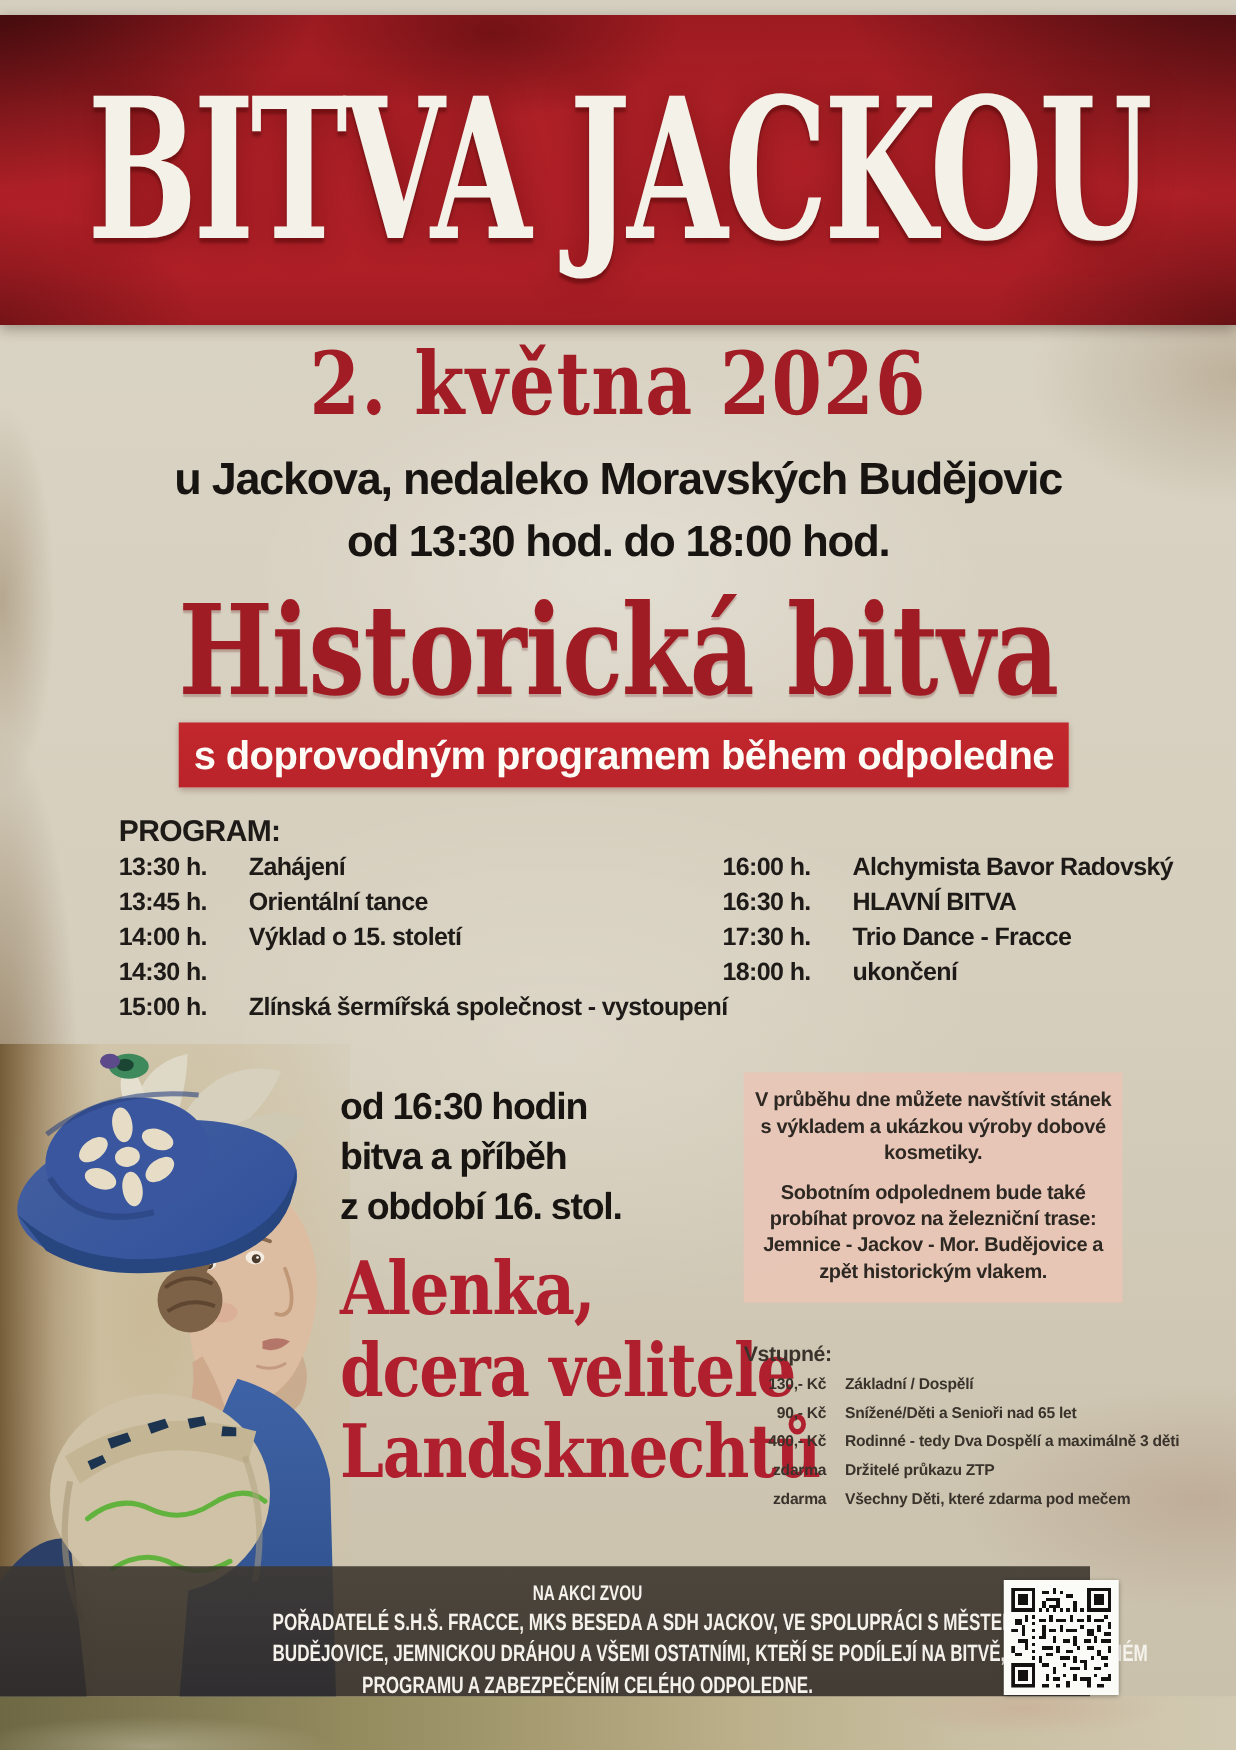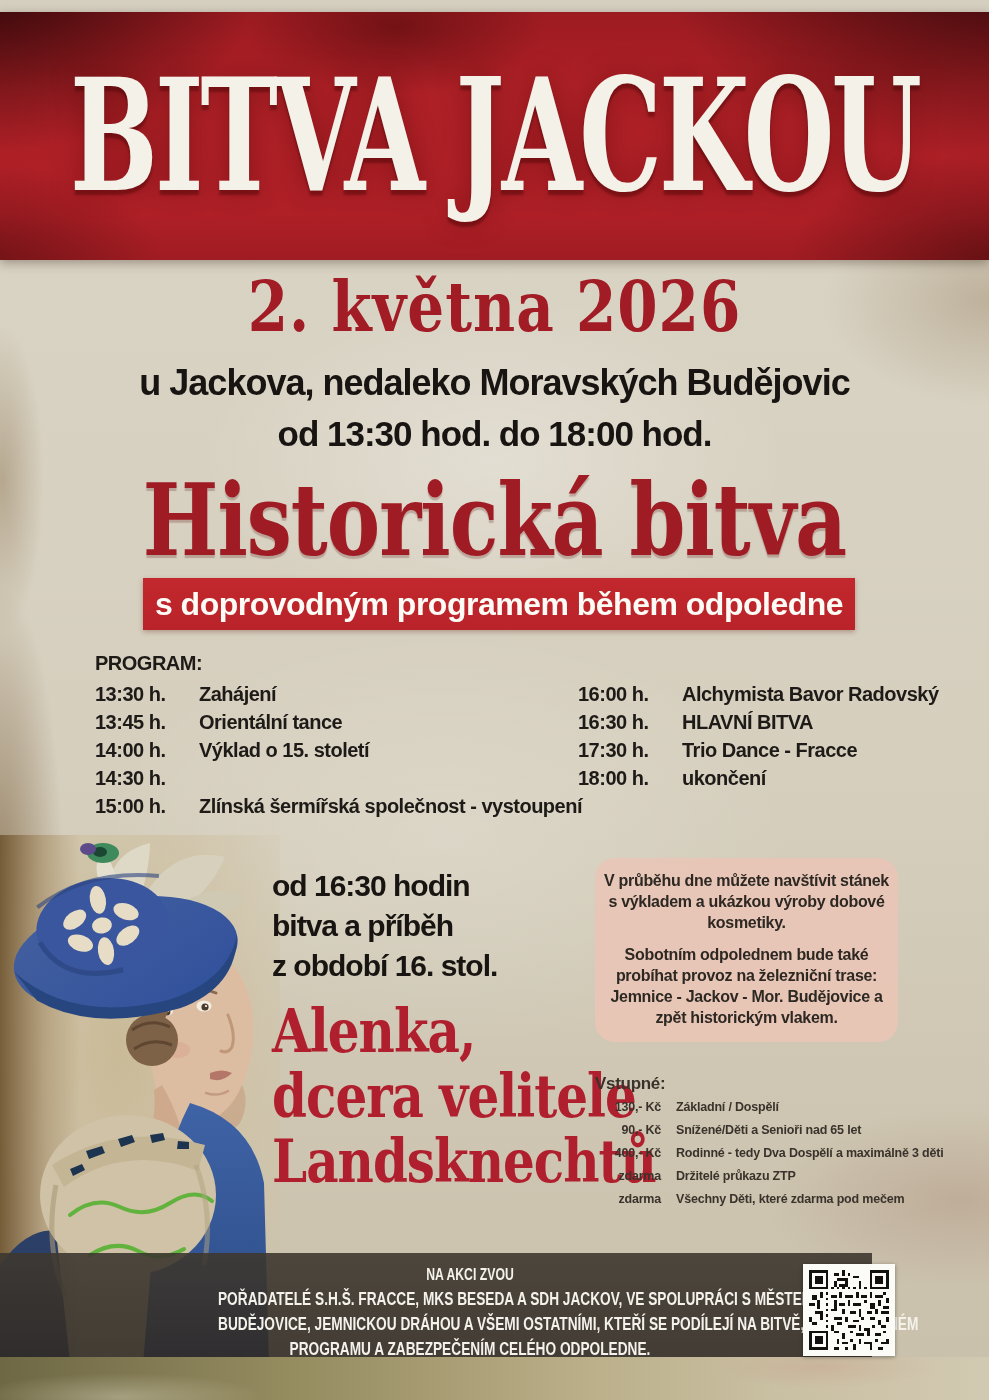--- a/index.html
+++ b/index.html
@@ -47,41 +47,40 @@
   .headline{position:absolute;left:0;right:0;top:470px;text-align:center;}
   .headline .stretch{font-size:80px;line-height:80px;letter-spacing:-1px;color:#a01c25;transform:scaleY(1.25);
     text-shadow:0 2px 1px rgba(90,20,20,.25);}
   .banner{
     position:absolute;left:143px;top:578px;width:712px;height:52px;
     background:linear-gradient(180deg,#c2282e,#b92329);box-shadow:0 2px 5px rgba(80,20,10,.3);
     display:flex;align-items:center;justify-content:center;
   }
   .banner span{color:#fdfbf6;font-weight:bold;font-size:32px;letter-spacing:-0.5px;white-space:nowrap;}
   
-  .program-label{position:absolute;left:95px;top:652px;font-weight:bold;font-size:20px;letter-spacing:-0.5px;}
+  .program-label{position:absolute;left:95px;top:652px;font-weight:bold;font-size:24px;letter-spacing:-0.5px;}
   .program-col{position:absolute;top:683px;font-weight:bold;font-size:20px;letter-spacing:-0.5px;}
   .program-col.left{left:95px;}
   .program-col.right{left:578px;}
   .prow{display:flex;height:28px;align-items:baseline;gap:26px;}
   .ptime{width:78px;flex:none;}
   .plabel{white-space:nowrap;}
   
   .portrait{position:absolute;left:0;top:835px;width:280px;height:565px;z-index:1;}
   
   .midtext{position:absolute;left:272px;top:866px;z-index:2;}
   .bline{font-weight:bold;font-size:30px;line-height:40px;letter-spacing:-1px;color:#171411;white-space:nowrap;}
   .red-lines{margin-top:16px;}
   .aline{height:65px;white-space:nowrap;}
   .aline .stretch{font-size:50px;line-height:50px;letter-spacing:-1px;color:#b01f2e;transform:scaleY(1.18);}
   
   .infobox{
     position:absolute;left:595px;top:858px;width:303px;z-index:2;
     background:rgba(232,198,182,.92);padding:12px 8px 14px;box-sizing:border-box;
     text-align:center;
-    border-radius:20px;
   }
   .infobox p{margin:0;font-weight:bold;font-size:16px;line-height:21px;letter-spacing:-0.3px;color:#2e2823;}
   .infobox p + p{margin-top:11px;}
   
   .pricing{position:absolute;left:595px;top:1074px;z-index:2;color:#3a332c;}
   .vlabel{font-weight:bold;font-size:17px;letter-spacing:-0.3px;margin-bottom:6px;}
   .vrow{display:flex;height:23px;font-weight:bold;font-size:12.5px;letter-spacing:-0.2px;align-items:baseline;}
   .vprice{width:66px;flex:none;text-align:right;}
   .vdesc{margin-left:15px;white-space:nowrap;}
   

